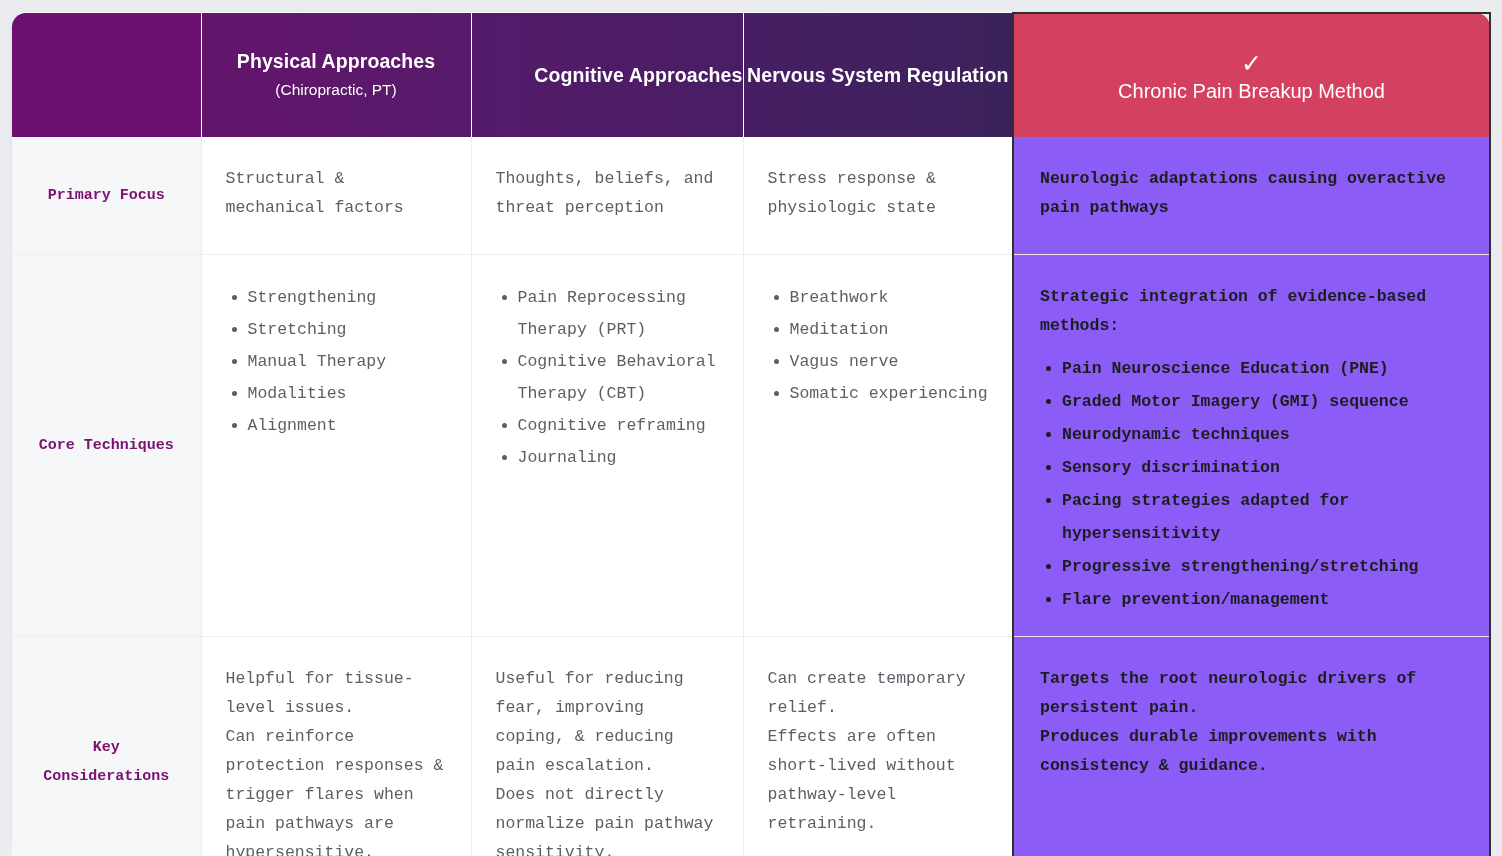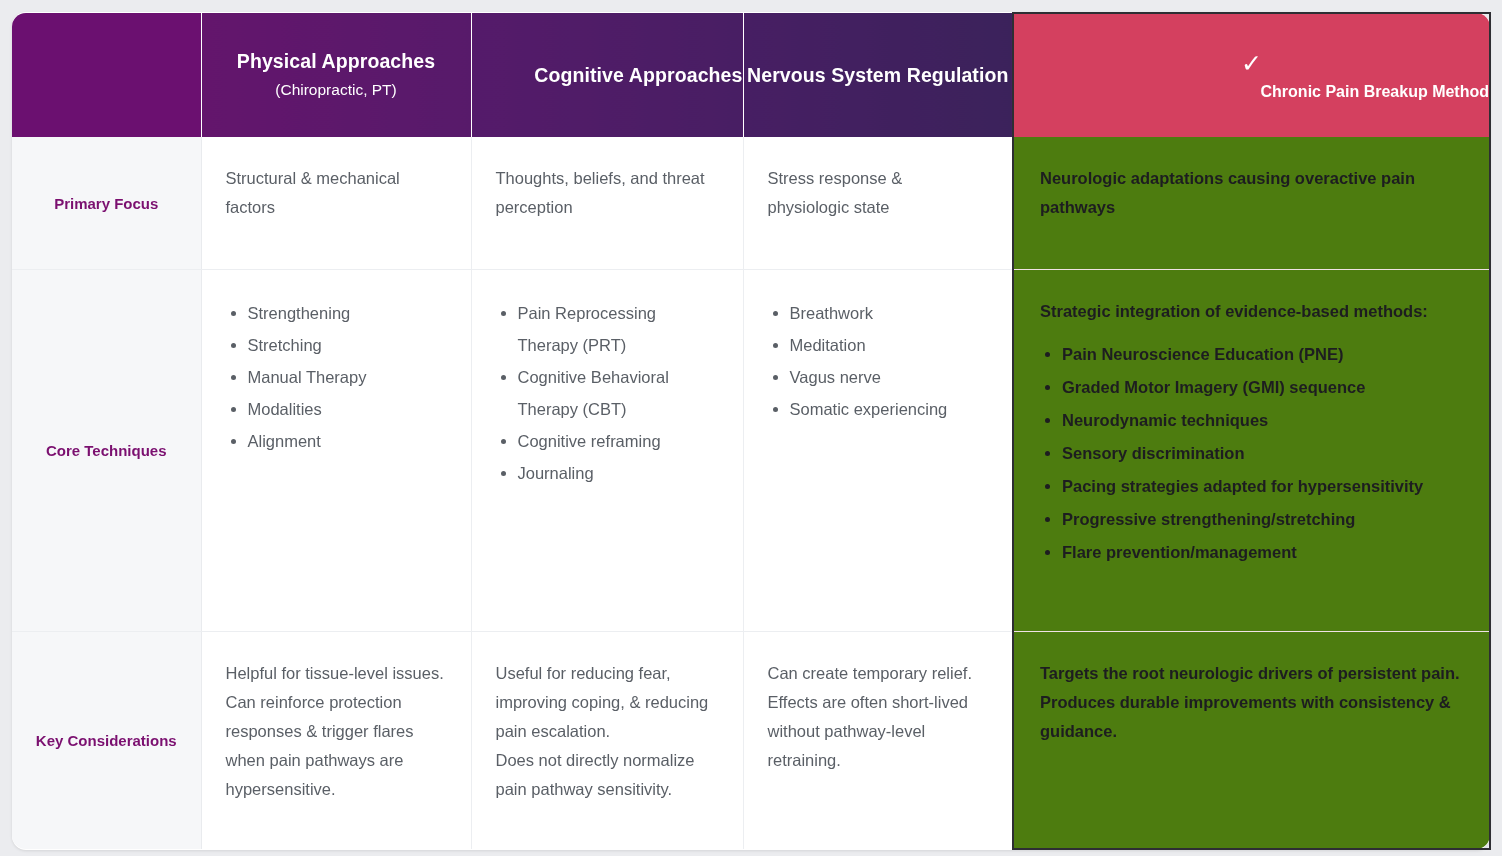--- a/index.html
+++ b/index.html
@@ -92,34 +92,34 @@
   }
   .check-glyph {
     display: block;
     font-size: 25px;
     line-height: 28px;
     font-weight: normal;
     color: #ffffff;
     margin-bottom: 3px;
   }
   .h-hl-title {
-    font-size: 16px;
-    font-weight: bold;
+    font-size: 20px;
+    font-weight: normal;
     line-height: 23px;
     display: block;
-    text-align: right;
   }
 
   
   tbody td {
     vertical-align: top;
     padding: 0;
     border-bottom: 1px solid #eceef1;
     border-right: 1px solid #eceef1;
     background: #ffffff;
+    font-family: Liberation Mono, monospace;
   }
   tbody tr:last-child td { border-bottom: none; }
 
   td.rowlabel {
     background: #f6f7f9;
     text-align: center;
     vertical-align: middle;
     color: #7b1070;
     font-weight: bold;
     font-size: 15px;
@@ -130,21 +130,21 @@
   tbody tr:last-child td.rowlabel { border-bottom-left-radius: 14px; }
 
   td.cell {
     padding: 27px 24px 20px 24px;
     color: #5a5f66;
     font-size: 16.5px;
     line-height: 29px;
   }
 
   td.hl {
-    background: #4d7c0f;
+    background: #8b5cf6;
     color: #1d1d20;
     font-weight: bold;
     padding: 27px 24px 20px 26px;
     font-size: 16.5px;
     line-height: 29px;
     border-left: 2px solid #2e2e33;
     border-right: 2px solid #2e2e33;
     border-bottom: 1px solid #f0e2e4;
   }
   tbody tr:last-child td.hl {

